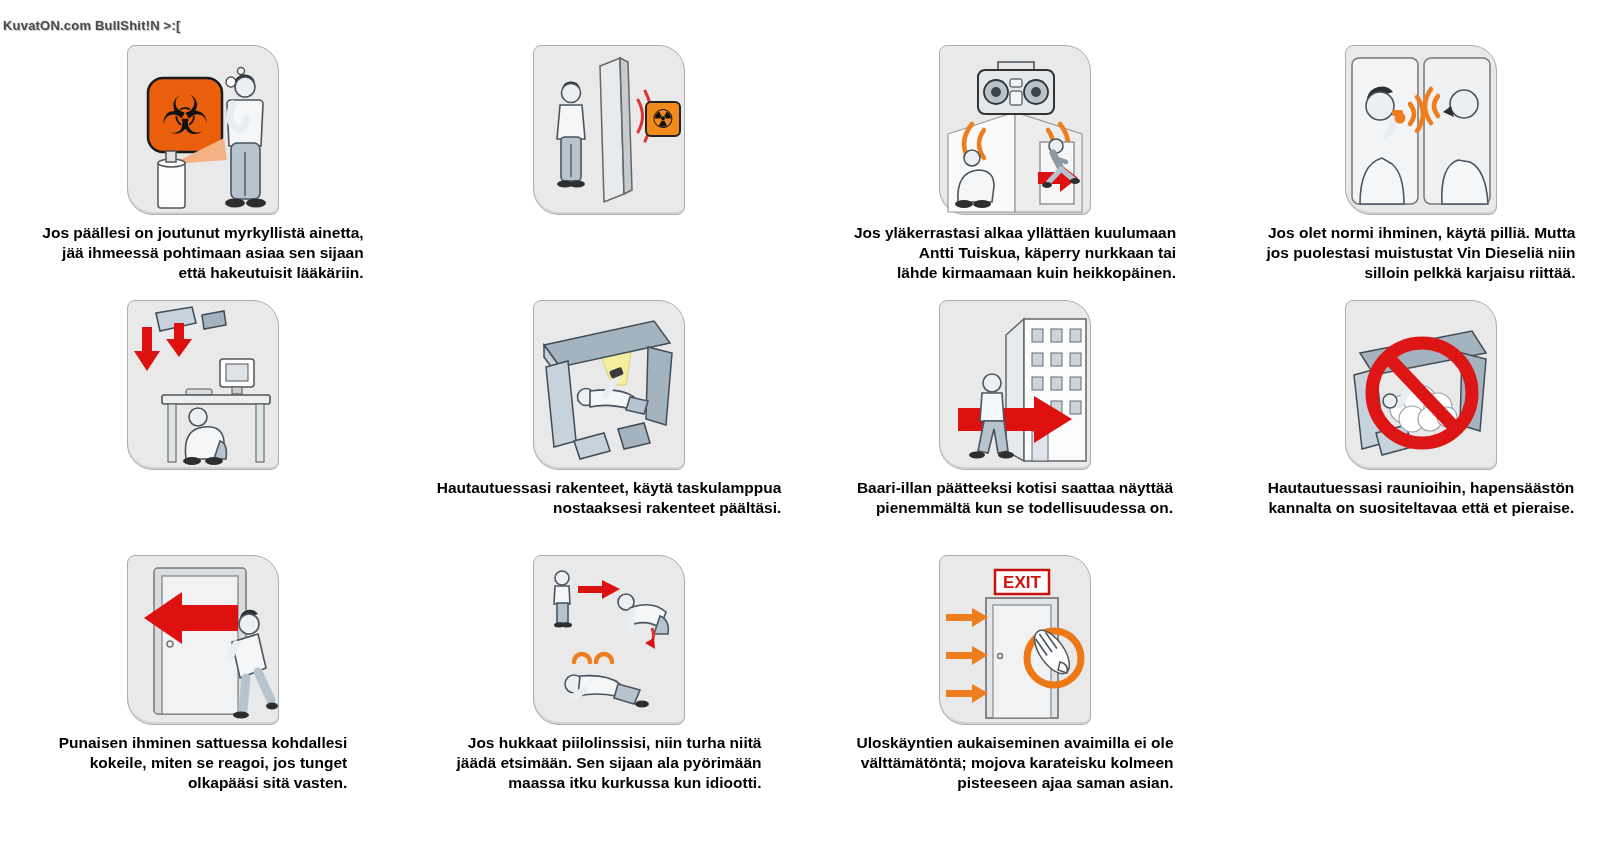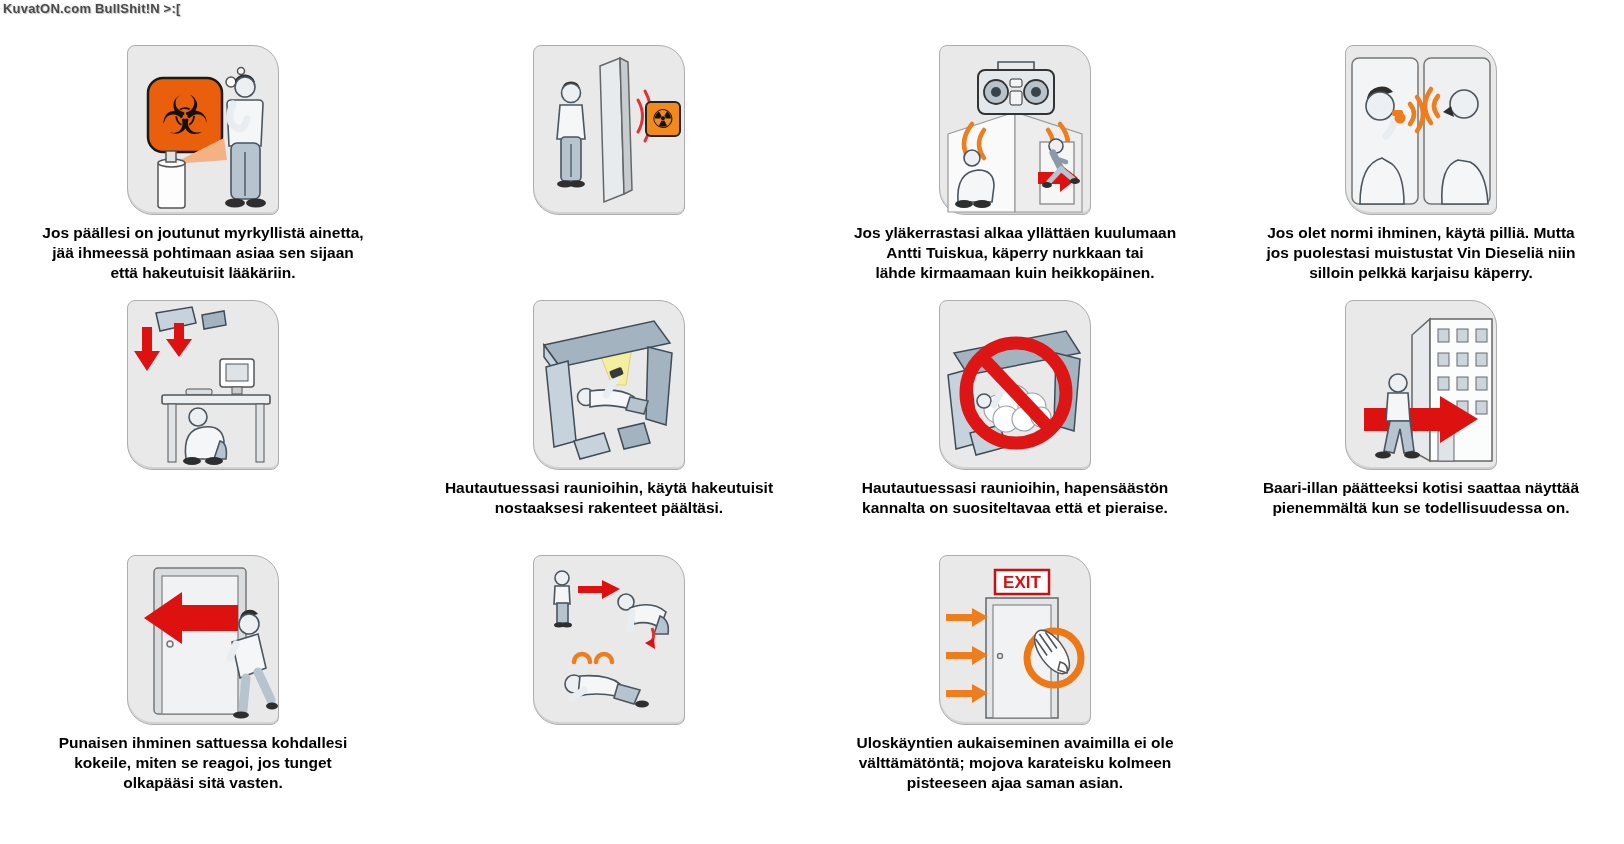--- a/index.html
+++ b/index.html
@@ -1,25 +1,25 @@
 <!DOCTYPE html>
 <html><head>
 <meta charset="utf-8">
 <style>
   html,body{margin:0;padding:0;background:#ffffff;width:1624px;height:844px;overflow:hidden;
     font-family:"Liberation Sans",sans-serif;}
-  .watermark{position:absolute;left:3px;top:1px;font-size:13px;font-weight:bold;color:#4a4a4a;
+  .watermark{position:absolute;left:3px;top:18px;font-size:13px;font-weight:bold;color:#4a4a4a;
     text-shadow:1px 1px 0 #c9c9c9, -1px -1px 0 #efefef;letter-spacing:0.2px;}
   .grid{display:grid;grid-template-columns:repeat(4,406px);grid-template-rows:255px 255px 255px;
     padding-top:45px;}
   .cell{display:flex;flex-direction:column;align-items:center;}
   .pane{width:150px;height:168px;background:#e9e9e9;border:1px solid #adadad;
     border-radius:8px 26px 8px 26px;box-shadow:inset 0 -2px 0 #d2d2d2;}
   .caption{margin-top:8px;font-size:15.5px;line-height:20px;font-weight:bold;color:#000;
-    text-align:center;white-space:pre-line;max-width:402px;}
+    text-align:right;white-space:pre-line;max-width:402px;}
   
   svg{display:block;}
   .sk{fill:#edf0f3;stroke:#4a5560;stroke-width:1.6;}
   .sh{fill:#f4f6f8;stroke:#4a5560;stroke-width:1.6;}
   .pt{fill:#b6c4d0;stroke:#4a5560;stroke-width:1.6;}
   .dk{fill:#2e2e2e;}
   .ln{stroke:#4a5560;stroke-width:1.6;fill:none;}
   .arm{stroke:#e8edf1;stroke-width:7;fill:none;stroke-linecap:round;}
   .or{fill:#ed7d1d;}
   .ow{stroke:#ed7d1d;stroke-width:4.5;fill:none;stroke-linecap:round;}
@@ -163,21 +163,21 @@
           <path class="sh" d="M96,158 q-2,-38 16,-44 l12,2 q16,8 18,42 z"></path>
           <circle class="sk" cx="118" cy="58" r="14"></circle>
           <path class="dk" d="M105,60 l-8,6 11,5 z"></path>
           <path class="ow" d="M92,50 q-8,10 0,20"></path>
           <path class="ow" d="M85,43 q-12,17 0,34"></path>
         </g>
       </svg>
     </div>
     <div class="caption">Jos olet normi ihminen, käytä pilliä. Mutta
 jos puolestasi muistustat Vin Dieseliä niin
-silloin pelkkä karjaisu käperry.</div>
+silloin pelkkä karjaisu riittää.</div>
   </div>
 
   <div class="cell">
     <div class="pane">
       <svg width="150" height="168" viewBox="0 0 150 168">
         <g>
           <polygon class="sl2" points="28,12 64,6 68,22 32,30"></polygon>
           <polygon class="sl" points="74,14 96,10 98,24 76,28"></polygon>
         </g>
         <polygon class="rd" points="14,26 24,26 24,50 32,50 19,70 6,50 14,50"></polygon>
@@ -218,53 +218,22 @@
         </g>
         <g>
           <circle class="sk" cx="52" cy="96" r="8.5"></circle>
           <path class="sh" d="M56,90 q30,-4 44,6 l-4,12 q-22,-6 -40,-2 z"></path>
           <path class="arm" d="M72,94 l10,-17"></path>
           <rect x="76" y="68" width="13" height="8" rx="2" fill="#3a3a3a" transform="rotate(-22 82 72)"></rect>
           <path class="pt" d="M96,96 l18,4 -4,13 -18,-4 z"></path>
         </g>
       </svg>
     </div>
-    <div class="caption">Hautautuessasi raunioihin, käytä hakeutuisit
+    <div class="caption">Hautautuessasi rakenteet, käytä taskulamppua
 nostaaksesi rakenteet päältäsi.</div>
-  </div>
-
-  <div class="cell">
-    <div class="pane">
-      <svg width="150" height="168" viewBox="0 0 150 168">
-        <g>
-          <polygon class="sl" points="14,52 126,30 140,52 28,74"></polygon>
-          <polygon class="sl2" points="8,74 30,68 38,142 16,148"></polygon>
-          <polygon class="sl" points="116,52 140,58 134,130 114,124"></polygon>
-          <polygon class="sl2" points="30,132 60,124 66,146 36,154"></polygon>
-        </g>
-        <g>
-          <circle class="cl" cx="58" cy="108" r="14"></circle>
-          <circle class="cl" cx="74" cy="100" r="16"></circle>
-          <circle class="cl" cx="92" cy="106" r="14"></circle>
-          <circle class="cl" cx="66" cy="118" r="13"></circle>
-          <circle class="cl" cx="84" cy="118" r="12"></circle>
-          <circle class="cl" cx="101" cy="116" r="10"></circle>
-        </g>
-        <g>
-          <circle class="sk" cx="44" cy="100" r="7"></circle>
-          <path class="arm" d="M54,104 l8,-15"></path>
-        </g>
-        <g>
-          <circle cx="76" cy="92" r="50" fill="none" stroke="#de1515" stroke-width="13"></circle>
-          <line x1="42" y1="56" x2="110" y2="128" stroke="#de1515" stroke-width="13"></line>
-        </g>
-      </svg>
-    </div>
-    <div class="caption">Hautautuessasi raunioihin, hapensäästön
-kannalta on suositeltavaa että et pieraise.</div>
   </div>
 
   <div class="cell">
     <div class="pane">
       <svg width="150" height="168" viewBox="0 0 150 168">
         <g>
           <polygon points="66,34 84,18 84,160 66,150" fill="#e6eaed" stroke="#666" stroke-width="1.5"></polygon>
           <rect x="84" y="18" width="62" height="142" fill="#fbfcfc" stroke="#666" stroke-width="1.5"></rect>
           <rect x="92" y="28" width="11" height="13" fill="#ccd5db" stroke="#667"></rect>
           <rect x="111" y="28" width="11" height="13" fill="#ccd5db" stroke="#667"></rect>
@@ -293,20 +262,51 @@
       </svg>
     </div>
     <div class="caption">Baari-illan päätteeksi kotisi saattaa näyttää
 pienemmältä kun se todellisuudessa on.</div>
   </div>
 
   <div class="cell">
     <div class="pane">
       <svg width="150" height="168" viewBox="0 0 150 168">
         <g>
+          <polygon class="sl" points="14,52 126,30 140,52 28,74"></polygon>
+          <polygon class="sl2" points="8,74 30,68 38,142 16,148"></polygon>
+          <polygon class="sl" points="116,52 140,58 134,130 114,124"></polygon>
+          <polygon class="sl2" points="30,132 60,124 66,146 36,154"></polygon>
+        </g>
+        <g>
+          <circle class="cl" cx="58" cy="108" r="14"></circle>
+          <circle class="cl" cx="74" cy="100" r="16"></circle>
+          <circle class="cl" cx="92" cy="106" r="14"></circle>
+          <circle class="cl" cx="66" cy="118" r="13"></circle>
+          <circle class="cl" cx="84" cy="118" r="12"></circle>
+          <circle class="cl" cx="101" cy="116" r="10"></circle>
+        </g>
+        <g>
+          <circle class="sk" cx="44" cy="100" r="7"></circle>
+          <path class="arm" d="M54,104 l8,-15"></path>
+        </g>
+        <g>
+          <circle cx="76" cy="92" r="50" fill="none" stroke="#de1515" stroke-width="13"></circle>
+          <line x1="42" y1="56" x2="110" y2="128" stroke="#de1515" stroke-width="13"></line>
+        </g>
+      </svg>
+    </div>
+    <div class="caption">Hautautuessasi raunioihin, hapensäästön
+kannalta on suositeltavaa että et pieraise.</div>
+  </div>
+
+  <div class="cell">
+    <div class="pane">
+      <svg width="150" height="168" viewBox="0 0 150 168">
+        <g>
           <rect x="26" y="12" width="92" height="146" rx="4" fill="#d9dde0" stroke="#777" stroke-width="1.5"></rect>
           <rect x="34" y="20" width="76" height="138" fill="#f0f2f3" stroke="#888" stroke-width="1.3"></rect>
           <circle cx="42" cy="88" r="3" fill="none" stroke="#777" stroke-width="1.5"></circle>
         </g>
         <g>
           <polygon class="rd" points="16,62 54,36 54,88"></polygon>
           <rect class="rd" x="54" y="49" width="56" height="26"></rect>
         </g>
         <g>
           <path class="dk" d="M112,62 a10,10 0 0 1 18,-4 l-18,6 z"></path>
@@ -354,20 +354,23 @@
         </g>
         <g>
           <circle class="sk" cx="40" cy="128" r="9"></circle>
           <path class="sh" d="M46,120 q28,-2 40,8 l-4,12 q-20,-4 -38,0 z"></path>
           <path class="arm" d="M50,134 l-12,8"></path>
           <path class="pt" d="M84,128 l22,6 -6,14 -20,-6 z"></path>
           <ellipse class="dk" cx="108" cy="148" rx="7" ry="3.5"></ellipse>
         </g>
       </svg>
     </div>
+    <div class="caption">Jos hukkaat piilolinssisi, niin turha niitä
+jäädä etsimään. Sen sijaan ala pyörimään
+maassa itku kurkussa kun idiootti.</div>
   </div>
 
   <div class="cell">
     <div class="pane">
       <svg width="150" height="168" viewBox="0 0 150 168">
         <g>
           <rect x="55" y="14" width="54" height="24" fill="#ffffff" stroke="#c41111" stroke-width="2.5"></rect>
           <text x="82" y="32" font-size="17" font-weight="bold" fill="#d41111" text-anchor="middle">EXIT</text>
         </g>
         <g>

